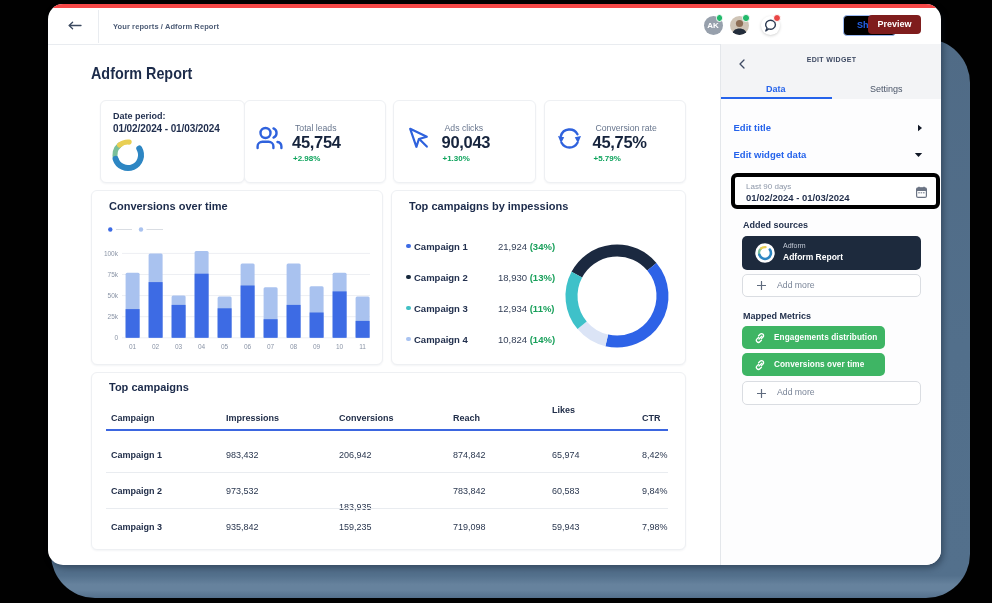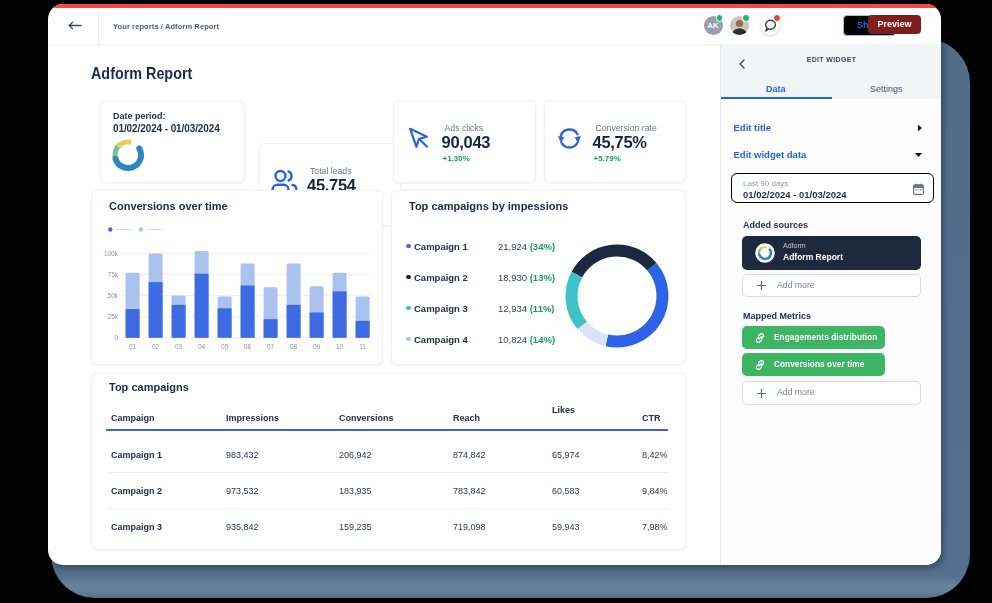--- a/index.html
+++ b/index.html
@@ -24,21 +24,21 @@
   .legrow{position:absolute;font-size:9.5px;color:#333f57;}
   .ldot{position:absolute;width:4.5px;height:4.5px;border-radius:50%;}
   .leg-name{position:absolute;font-size:9.5px;font-weight:bold;color:#22304e;}
   .leg-pct{font-weight:bold;color:#19a05b;}
   .tcell{position:absolute;font-size:9px;color:#2a374f;}
   .thead{font-weight:bold;color:#222f4a;}
   .rowline{position:absolute;height:1px;background:#e9ecf0;}
   #panel{left:672px;top:40px;width:221px;height:521px;background:#fdfdfe;border-left:1px solid #e4e7eb;}
   #panelhead{left:0;top:0;width:100%;height:55px;background:#f3f4f6;}
   .pblue{position:absolute;color:#2563eb;font-size:9.5px;font-weight:bold;}
-  .pbox{position:absolute;background:#fff;border:1px solid #000000;border-radius:6px;}
+  .pbox{position:absolute;background:#fff;border:4px solid #000000;border-radius:6px;}
   .greenbtn{position:absolute;left:21px;width:143px;height:23.5px;background:#3eb564;border-radius:5px;
             color:#fff;font-size:8.2px;font-weight:bold;line-height:23.5px;letter-spacing:.1px;}
   .addmore{position:absolute;left:21px;width:177px;height:21.5px;background:#fff;border:1px solid #dadde2;
            border-radius:5px;color:#7a8598;font-size:8.7px;line-height:21.5px;}
   .plabel{position:absolute;font-size:9px;font-weight:bold;color:#24324e;}
 </style></head>
 <body>
 <div id="page">
   <div class="abs" id="backdrop"></div>
   <div class="abs" id="win">
@@ -72,21 +72,21 @@
 
     <div class="card" style="left:52px;top:96px;width:143px;height:81px;">
       <div class="abs" style="left:12px;top:9.5px;font-size:9px;font-weight:bold;color:#1e2c4c;">Date period:</div>
       <div class="abs" style="left:12px;top:21.5px;font-size:10px;font-weight:bold;color:#1e2c4c;letter-spacing:-.1px;">01/02/2024 - 01/03/2024</div>
       <svg class="abs" style="left:9px;top:35.5px;" width="36" height="36" viewBox="0 0 36 36">
         <path d="M6.03 23.08A13 13 0 0 1 9.64 8.04" fill="none" stroke="#79bf9a" stroke-width="5.2" stroke-linecap="round"></path>
         <path d="M9.64 8.04A13 13 0 0 1 19.13 5.05" fill="none" stroke="#e9cf54" stroke-width="5.2" stroke-linecap="round"></path>
         <path d="M29.26 11.50A13 13 0 1 1 5.57 21.80" fill="none" stroke="#2d86c3" stroke-width="6" stroke-linecap="round"></path>
       </svg>
     </div>
-    <div class="card" style="left:211px;top:96px;width:140px;height:81px;margin-top:43px;">
+    <div class="card" style="left:196px;top:96px;width:140px;height:81px;">
       <svg class="abs" style="left:11px;top:25px" width="27" height="24" viewBox="0 0 27 24">
         <circle cx="9.5" cy="7" r="5" fill="none" stroke="#2f62dd" stroke-width="2.4"></circle>
         <path d="M17.5 2.4a5 5 0 0 1 0 9.2" fill="none" stroke="#2f62dd" stroke-width="2.4" stroke-linecap="round"></path>
         <path d="M1.6 22v-1.8c0-2.6 2.2-4.4 4.8-4.4h6.2c2.6 0 4.8 1.8 4.8 4.4V22" fill="none" stroke="#2f62dd" stroke-width="2.4" stroke-linecap="round"></path>
         <path d="M21.5 16a4.6 4.6 0 0 1 3.9 4.3V22" fill="none" stroke="#2f62dd" stroke-width="2.4" stroke-linecap="round"></path>
       </svg>
       <div class="slabel" style="left:50px;top:21.5px;">Total leads</div>
       <div class="snum" style="left:47px;top:31.5px;">45,754</div>
       <div class="sgrow" style="left:48px;top:53px;">+2.98%</div>
     </div>
@@ -203,21 +203,21 @@
       <div class="abs" style="left:14px;top:56px;width:562px;height:2px;background:#3b66e0;"></div>
       <div class="tcell thead" style="left:19px;top:77px;">Campaign 1</div>
       <div class="tcell" style="left:134px;top:77px;">983,432</div>
       <div class="tcell" style="left:247px;top:77px;">206,942</div>
       <div class="tcell" style="left:361px;top:77px;">874,842</div>
       <div class="tcell" style="left:460px;top:77px;">65,974</div>
       <div class="tcell" style="left:550px;top:77px;">8,42%</div>
       <div class="rowline" style="left:14px;top:99px;width:562px;"></div>
       <div class="tcell thead" style="left:19px;top:113px;">Campaign 2</div>
       <div class="tcell" style="left:134px;top:113px;">973,532</div>
-      <div class="tcell" style="left:247px;top:113px;">183,935</div>
+      <div class="tcell" style="left:247px;top:129px;">183,935</div>
       <div class="tcell" style="left:361px;top:113px;">783,842</div>
       <div class="tcell" style="left:460px;top:113px;">60,583</div>
       <div class="tcell" style="left:550px;top:113px;">9,84%</div>
       <div class="rowline" style="left:14px;top:135px;width:562px;"></div>
       <div class="tcell thead" style="left:19px;top:149px;">Campaign 3</div>
       <div class="tcell" style="left:134px;top:149px;">935,842</div>
       <div class="tcell" style="left:247px;top:149px;">159,235</div>
       <div class="tcell" style="left:361px;top:149px;">719,098</div>
       <div class="tcell" style="left:460px;top:149px;">59,943</div>
       <div class="tcell" style="left:550px;top:149px;">7,98%</div>

